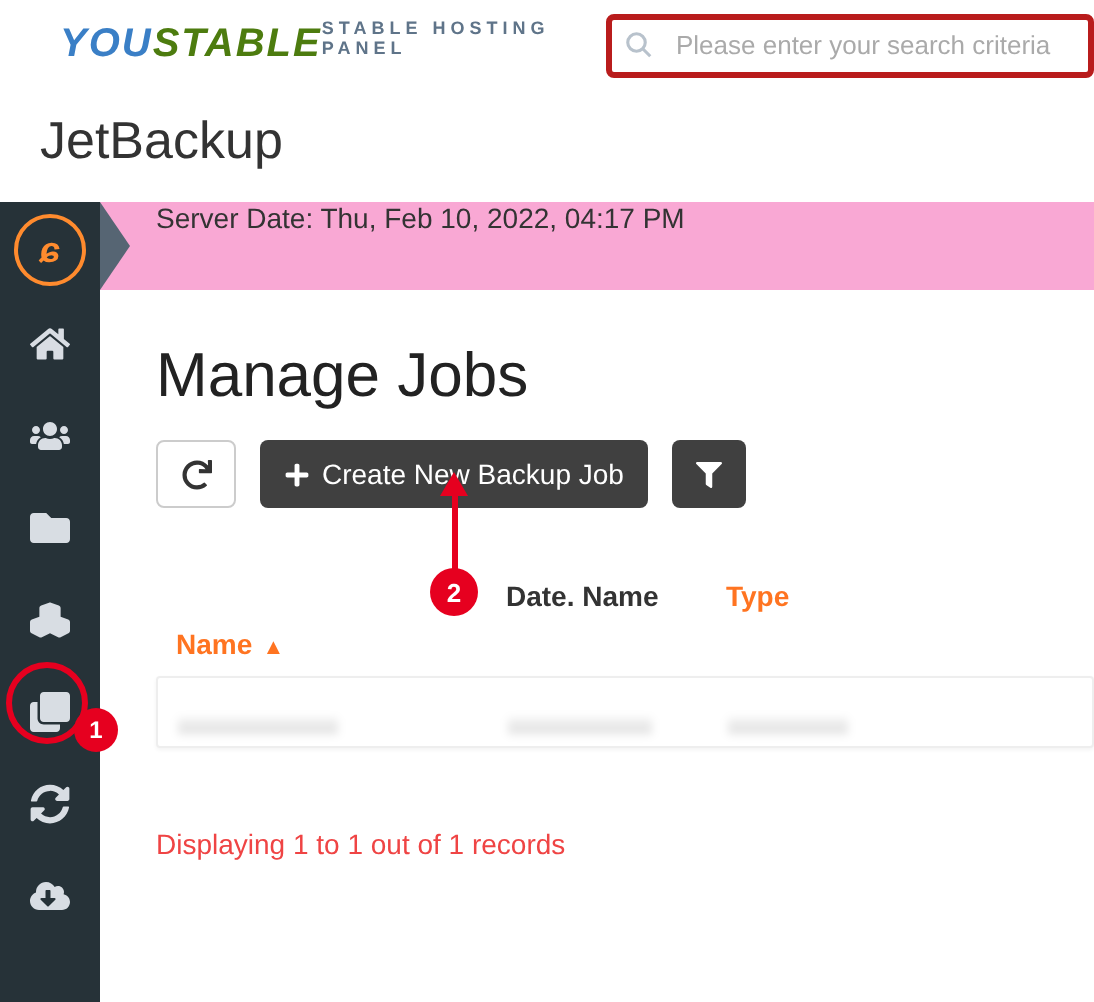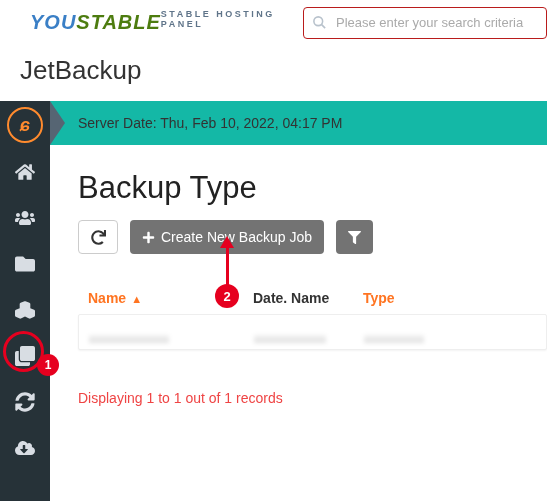--- a/index.html
+++ b/index.html
@@ -7,66 +7,66 @@
     
     .top-header { height: 45px; display: flex; align-items: center; padding-left: 30px; }
     .logo { display: flex; flex-direction: row; }
     .logo-top { display: flex; align-items: baseline; font-weight: bold; font-style: italic; }
     .logo-you { color: #3a7fc6; font-size: 20px; letter-spacing: 1px; }
     .logo-stable { color: #4d7c0f; font-size: 20px; letter-spacing: 1px; }
     .logo-sub { color: #5f7489; font-size: 9px; letter-spacing: 2.5px; font-weight: 600; margin-top: -2px; }
     
     .search-wrap { margin-left: auto; padding-right: 0; }
     .search-box { position: relative; width: 244px; }
-    .search-box input { width: 100%; height: 32px; border: 1px solid #b91c1c; border-radius: 4px; padding: 0 10px 0 32px; font-size: 13px; color: #000000; outline: none; }
+    .search-box input { width: 100%; height: 32px; border: 3px solid #b91c1c; border-radius: 4px; padding: 0 10px 0 32px; font-size: 13px; color: #000000; outline: none; }
     .search-box input::placeholder { color: #aaa; }
     .search-box .sicon { position: absolute; left: 9px; top: 8px; color: #b8c2cc; }
     
     .page-title-bar { padding: 10px 20px 15px; }
     .page-title { font-size: 26px; font-weight: 400; color: #333; }
     
     .layout { display: flex; height: calc(501px - 96px); }
     
     .sidebar { width: 50px; background: #263238; display: flex; flex-direction: column; align-items: center; position: relative; }
     .sidebar-item { width: 50px; height: 46px; display: flex; align-items: center; justify-content: center; color: #d8dde3; cursor: pointer; position: relative; }
     .sidebar-item.top-logo { height: 48px; }
     .sidebar-item.top-logo .circle { width: 36px; height: 36px; border: 2px solid #ff8b2e; border-radius: 50%; display: flex; align-items: center; justify-content: center; }
     .sidebar-item.top-logo .inner-swirl { color: #ff8b2e; font-size: 18px; font-style: italic; font-weight: bold; }
     .sidebar-item svg { width: 20px; height: 20px; fill: currentColor; }
     
     .red-circle { position: absolute; border: 3px solid #e6001f; border-radius: 50%; width: 41px; height: 41px; pointer-events: none; left: 3px; top: 230px; }
     .red-badge1 { position: absolute; background: #e6001f; color: #fff; border-radius: 50%; width: 22px; height: 22px; display: flex; align-items: center; justify-content: center; font-size: 12px; font-weight: bold; left: 37px; top: 253px; z-index: 10; }
     
     .content { flex: 1; padding: 0; overflow: hidden; }
     
-    .breadcrumb-bar { background: #14b8a6; height: 44px; display: flex; align-items: center; position: relative; margin-bottom: 25px; }
+    .breadcrumb-bar { background: #f9a8d4; height: 44px; display: flex; position: relative; margin-bottom: 25px; }
     .chevron { position: absolute; left: 0; top: 0; width: 0; height: 0; border-top: 22px solid transparent; border-bottom: 22px solid transparent; border-left: 15px solid #566573; }
     .server-date { margin-left: 28px; font-size: 14px; color: #333; }
     
     .inner-content { padding: 0 0 0 28px; }
     
     .h1 { font-size: 31px; font-weight: 400; color: #222; margin-bottom: 14px; }
     
     .help-text { font-size: 14px; color: #333; margin-bottom: 24px; }
     .help-text a { color: #ff7421; text-decoration: none; }
     
     .button-row { display: flex; gap: 12px; margin-bottom: 28px; position: relative; }
     
     .btn { display: inline-flex; align-items: center; justify-content: center; gap: 6px; height: 34px; border: none; border-radius: 4px; font-size: 14px; cursor: pointer; padding: 0 12px; }
     .btn-refresh { width: 40px; background: #fff; border: 1px solid #ccc; color: #333; padding: 0; }
-    .btn-orange { background: #737373; color: #fff; font-weight: 500; }
+    .btn-orange { background: #404040; color: #fff; font-weight: 500; }
     .btn-orange:first-of-type { padding: 0 14px; }
     
     .arrow-annotation { position: absolute; left: 143px; top: 24px; pointer-events: none; }
     .arrow-line { width: 3px; height: 52px; background: #e6001f; margin-left: 4.5px; }
     .arrow-head { position: absolute; top: -8px; left: -1px; width: 0; height: 0; border-left: 7px solid transparent; border-right: 7px solid transparent; border-bottom: 12px solid #e6001f; }
     .red-badge2 { position: absolute; background: #e6001f; color: #fff; border-radius: 50%; width: 24px; height: 24px; display: flex; align-items: center; justify-content: center; font-size: 13px; font-weight: bold; bottom: -12px; left: -6px; }
     
     .table-header { display: flex; padding: 8px 10px; font-size: 14px; font-weight: bold; color: #333; }
-    .th-name { width: 165px; color: #ff7421; }
+    .th-name { width: 165px; color: #ff7421; margin-top: 24px; }
     .th-name .sort { color: #ff7421; font-size: 11px; margin-left: 2px; }
     .th-dest { width: 110px; }
     .th-type { flex: 1; color: #ff7421; }
     
     .table-row { display: flex; background: #fff; border: 1px solid #eee; border-radius: 2px; padding: 8px 10px; box-shadow: 0 1px 2px rgba(0,0,0,0.05); min-height: 36px; }
     .td-name { width: 165px; position: relative; }
     .td-dest { width: 110px; position: relative; }
     .td-type { flex: 1; position: relative; }
     .smudge { position: absolute; bottom: -2px; left: 0; height: 8px; background: linear-gradient(rgba(0,0,0,0.05), rgba(0,0,0,0.12)); filter: blur(2px); }
     .sm1 { width: 80px; }
@@ -150,21 +150,21 @@
     <div class="red-badge1">1</div>
   </div>
 
   <div class="content">
     <div class="breadcrumb-bar">
       <div class="chevron"></div>
       <span class="server-date">Server Date: Thu, Feb 10, 2022, 04:17 PM</span>
     </div>
 
     <div class="inner-content">
-      <h1 class="h1">Backup Type</h1>
+      <h1 class="h1">Manage Jobs</h1>
 
 
       <div class="button-row">
         <button class="btn btn-refresh">
           <svg width="15" height="15" viewBox="0 0 512 512" fill="currentColor">
               <path d="M500.33 0h-47.41a12 12 0 0 0-12 12.57l4 82.76A247.42 247.42 0 0 0 256 8C119.34 8 7.9 119.53 8 256.19 8.1 393.07 119.1 504 256 504a247.1 247.1 0 0 0 166.18-63.91 12 12 0 0 0 .48-17.43l-34-34a12 12 0 0 0-16.38-.55A176 176 0 1 1 402.1 157.8l-101.53-4.87a12 12 0 0 0-12.57 12v47.41a12 12 0 0 0 12 12h200.33a12 12 0 0 0 12-12V12a12 12 0 0 0-12-12z"></path>
             </svg>
         </button>
         <button class="btn btn-orange">
           <svg width="13" height="13" viewBox="0 0 448 512" fill="currentColor">

